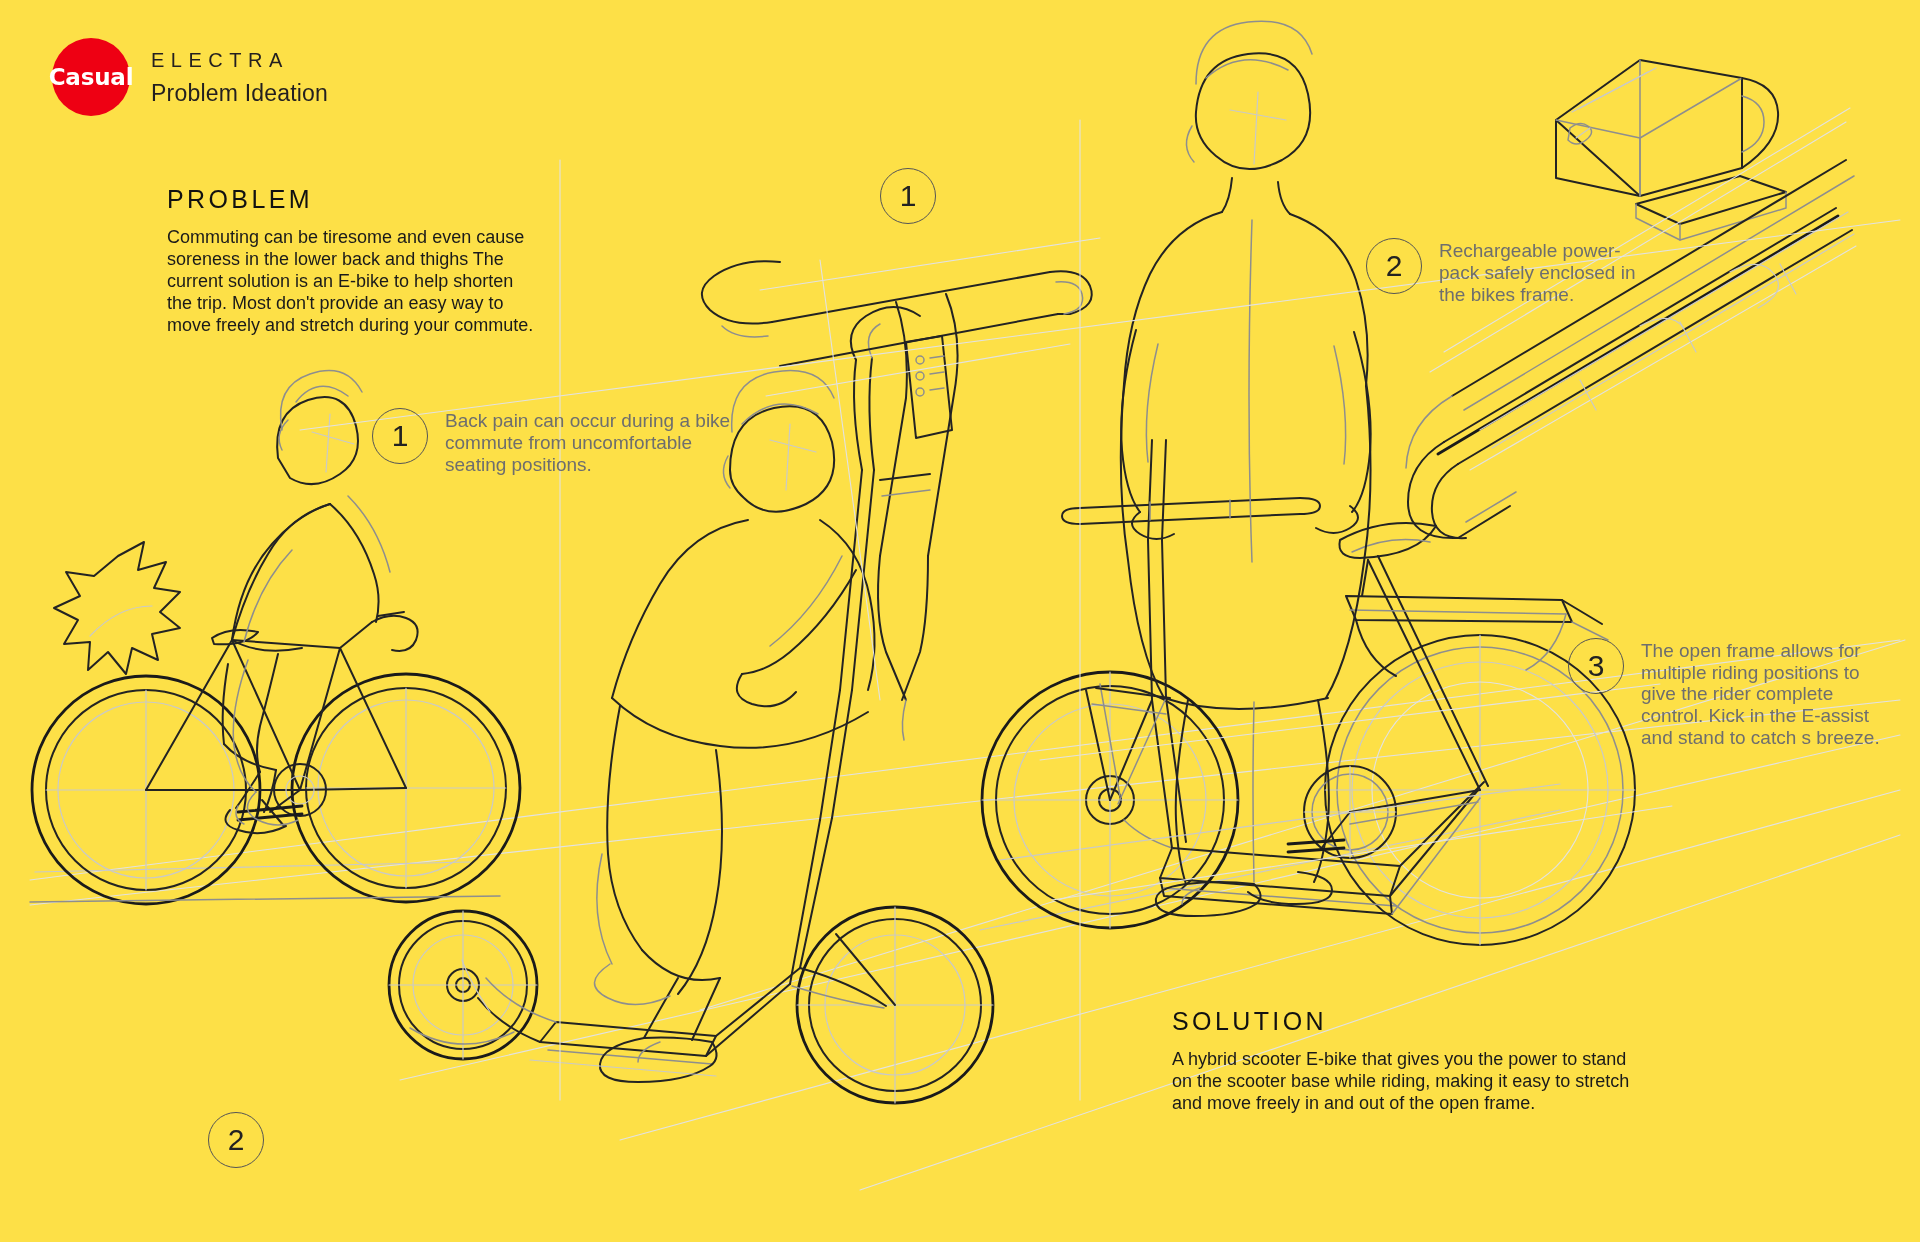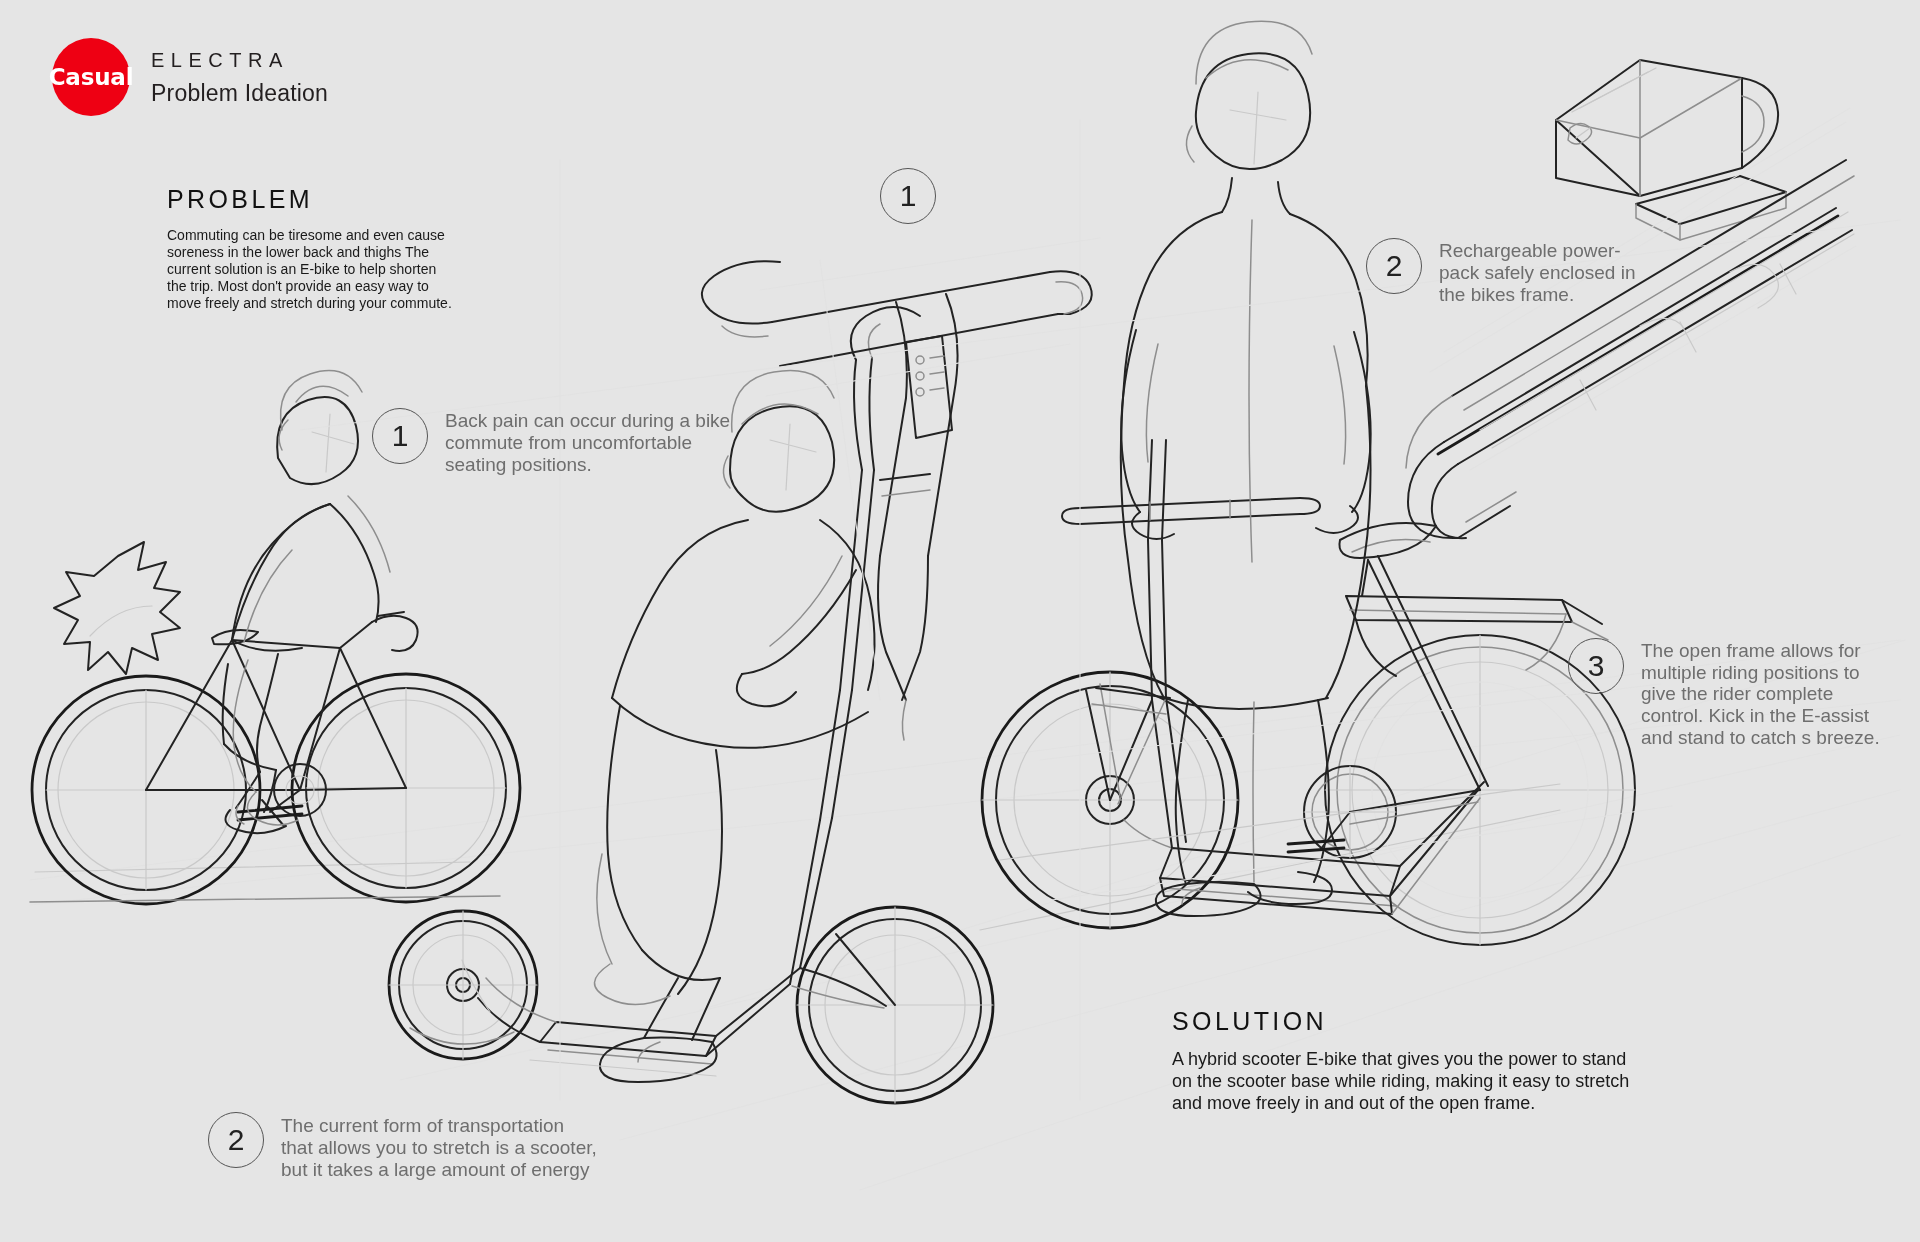--- a/index.html
+++ b/index.html
@@ -8,21 +8,21 @@
   }
   body {
     width: 1920px; height: 1242px;
     font-family: "Liberation Sans", sans-serif;
     color: #231f20;
     overflow: hidden;
     position: relative;
   }
   #board {
     position: absolute; inset: 0;
-    background: #e5e5e5;
+    background: #fde047;
   }
   .art { position: absolute; top: 0; left: 0; width: 1920px; height: 1242px; pointer-events: none; }
 
   
   #header { position: absolute; left: 52px; top: 38px; display: flex; align-items: flex-start; }
   #logo-badge {
     width: 78px; height: 78px; border-radius: 50%;
     background: #ee0013;
     display: flex; align-items: center; justify-content: center;
     flex: none;
@@ -39,21 +39,21 @@
   #title-sub {
     font-size: 23px; letter-spacing: 0.2px; color: #231f20;
     line-height: 1.25; margin-top: 8px; font-weight: 400;
   }
 
   
   .section-heading {
     font-size: 25px; font-weight: normal; letter-spacing: 3.4px; color: #111;
   }
   .section-body {
-    font-size: 14px; line-height: 1.22; color: #1a1a1a;
+    font-size: 18px; line-height: 1.22; color: #1a1a1a;
     margin-top: 13px; white-space: pre-line;
   }
   #problem-block { position: absolute; left: 167px; top: 185px; width: 470px; }
   #solution-block { position: absolute; left: 1172px; top: 1007px; width: 580px; }
   #solution-block .section-body { font-size: 18px; }
 
   
   .callout { position: absolute; display: flex; align-items: flex-start; }
   .callout-num {
     width: 56px; height: 56px; border-radius: 50%;
@@ -485,18 +485,15 @@
     <div class="callout-num">3</div>
     <div class="callout-text">The open frame allows for
 multiple riding positions to
 give the rider complete
 control. Kick in the E-assist
 and stand to catch s breeze.</div>
   </div>
 
   <div class="callout" id="callout-scooter">
     <div class="callout-num">2</div>
-    <div class="callout-text">The current form of transportation
-that allows you to stretch is a scooter,
- but it takes a large amount of energy</div>
   </div>
 
 </div>
 
 </body></html>

